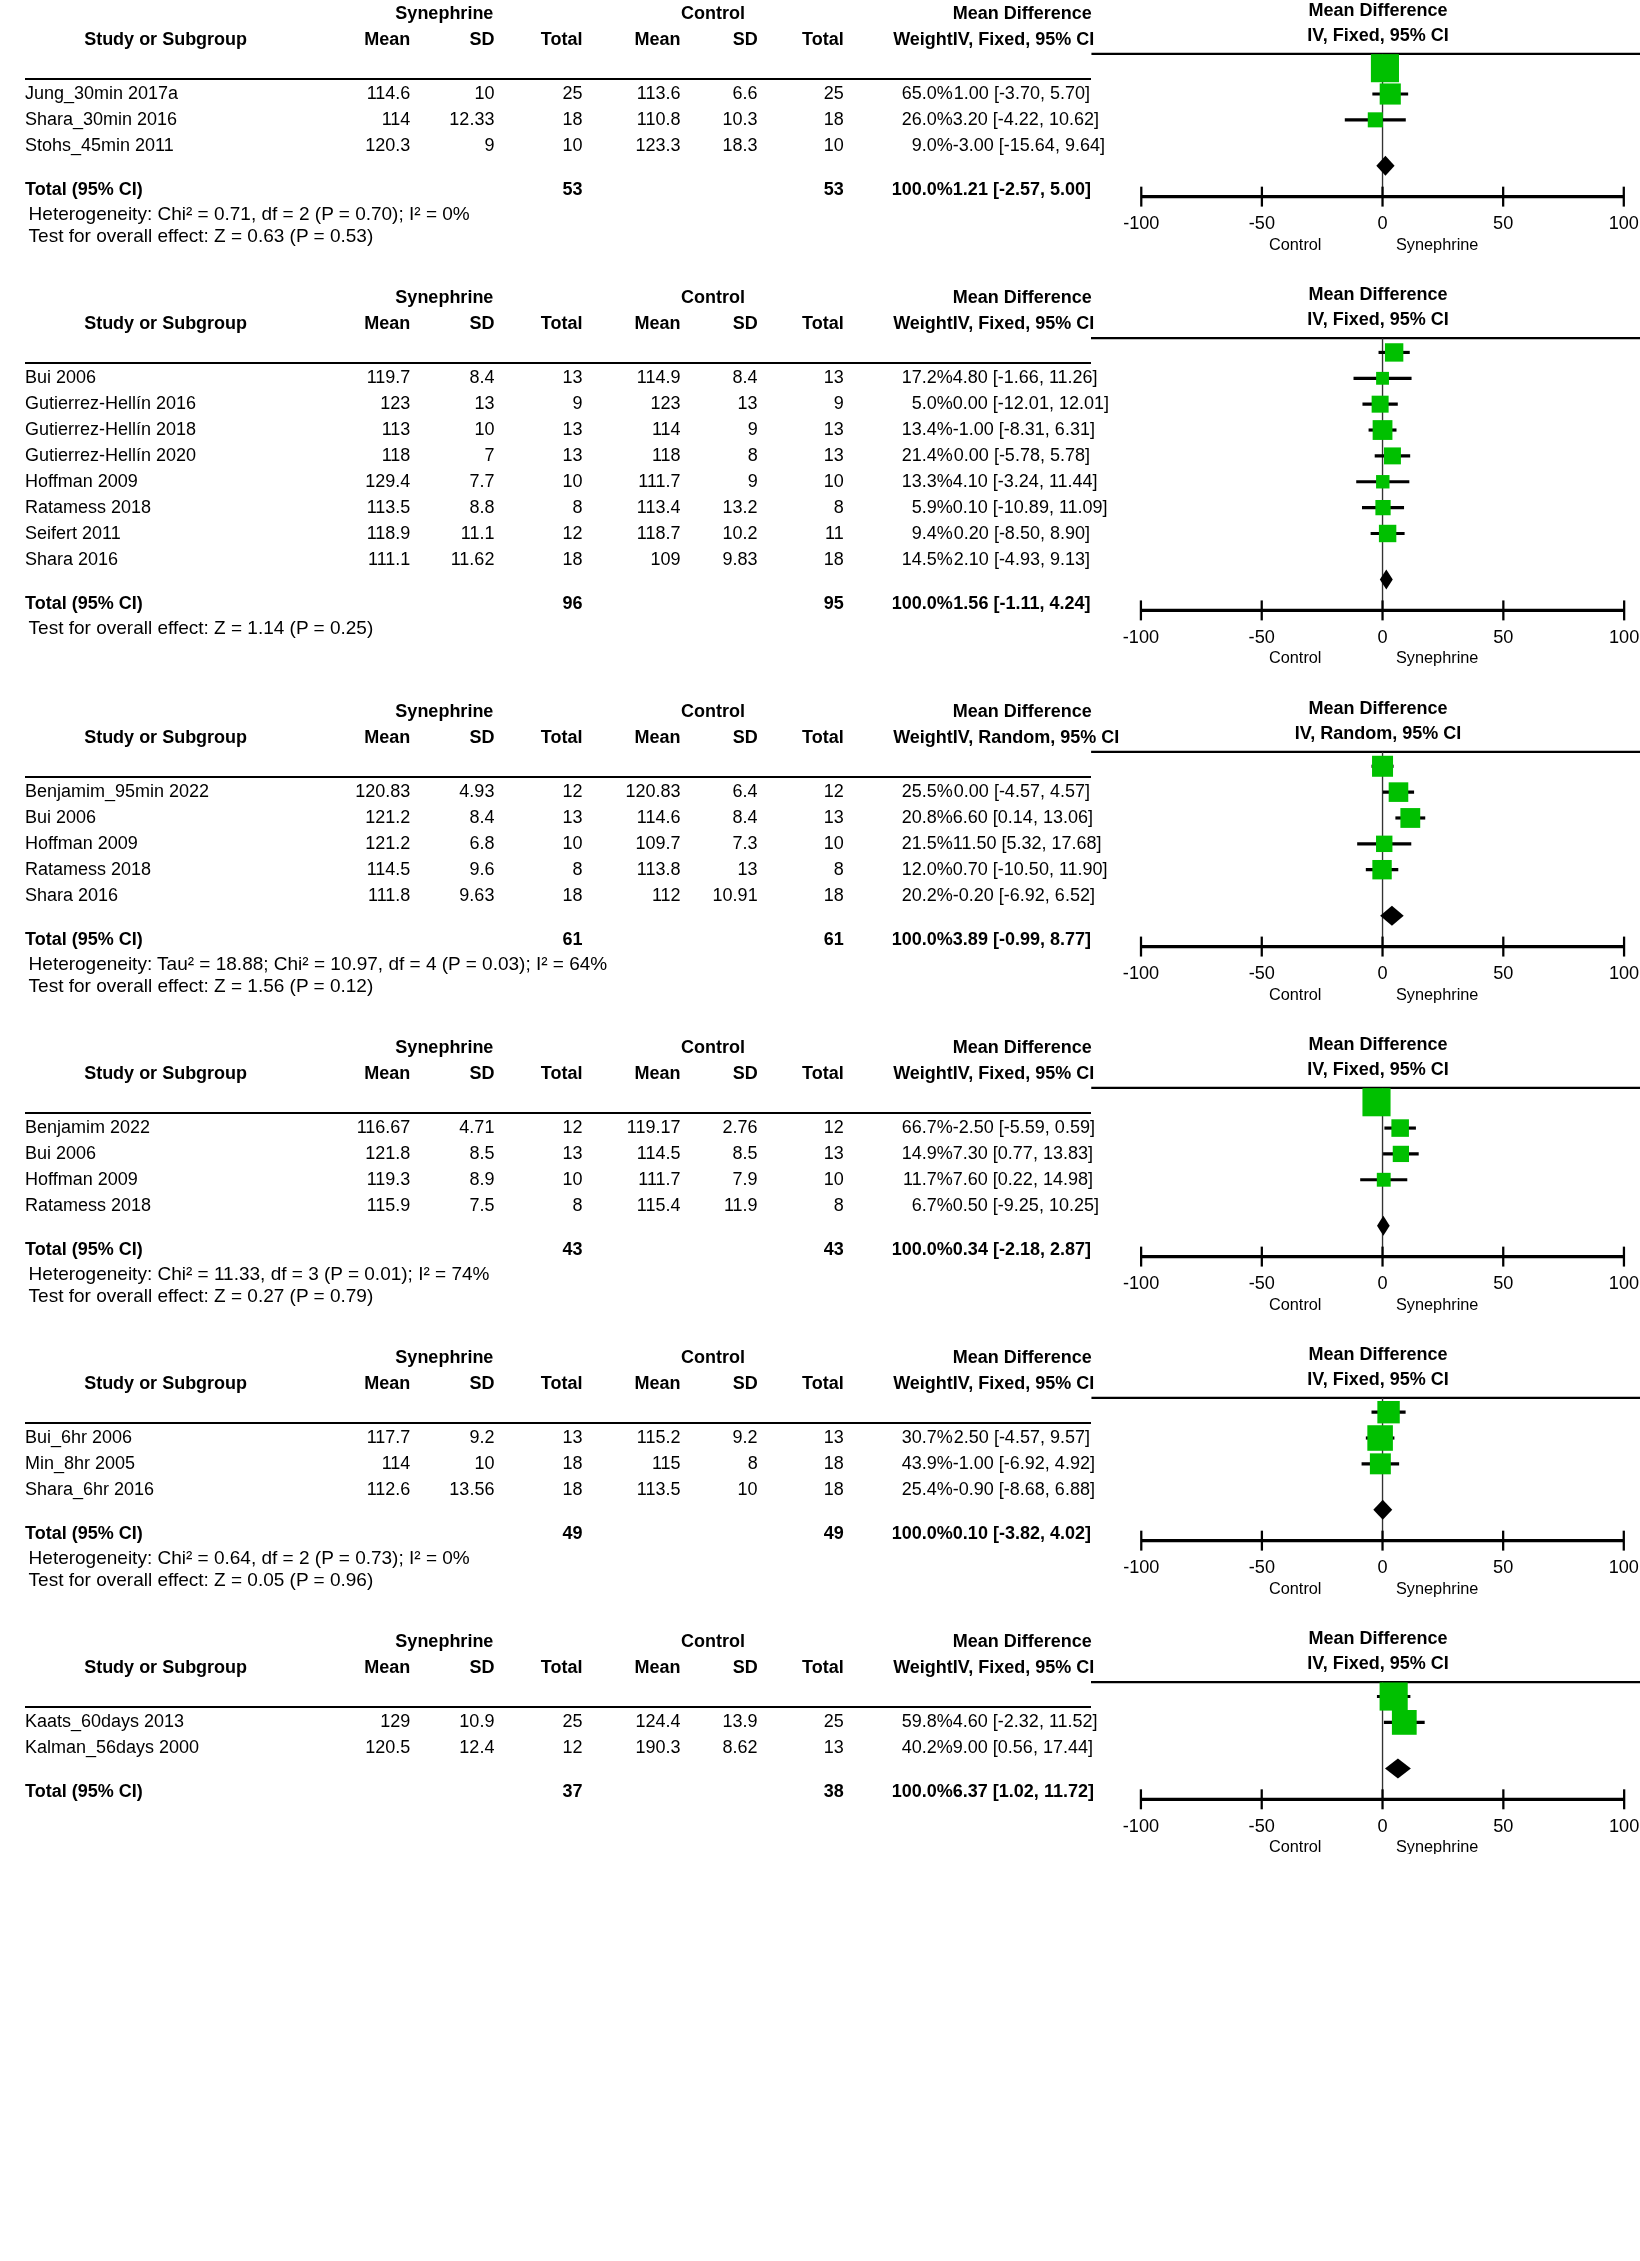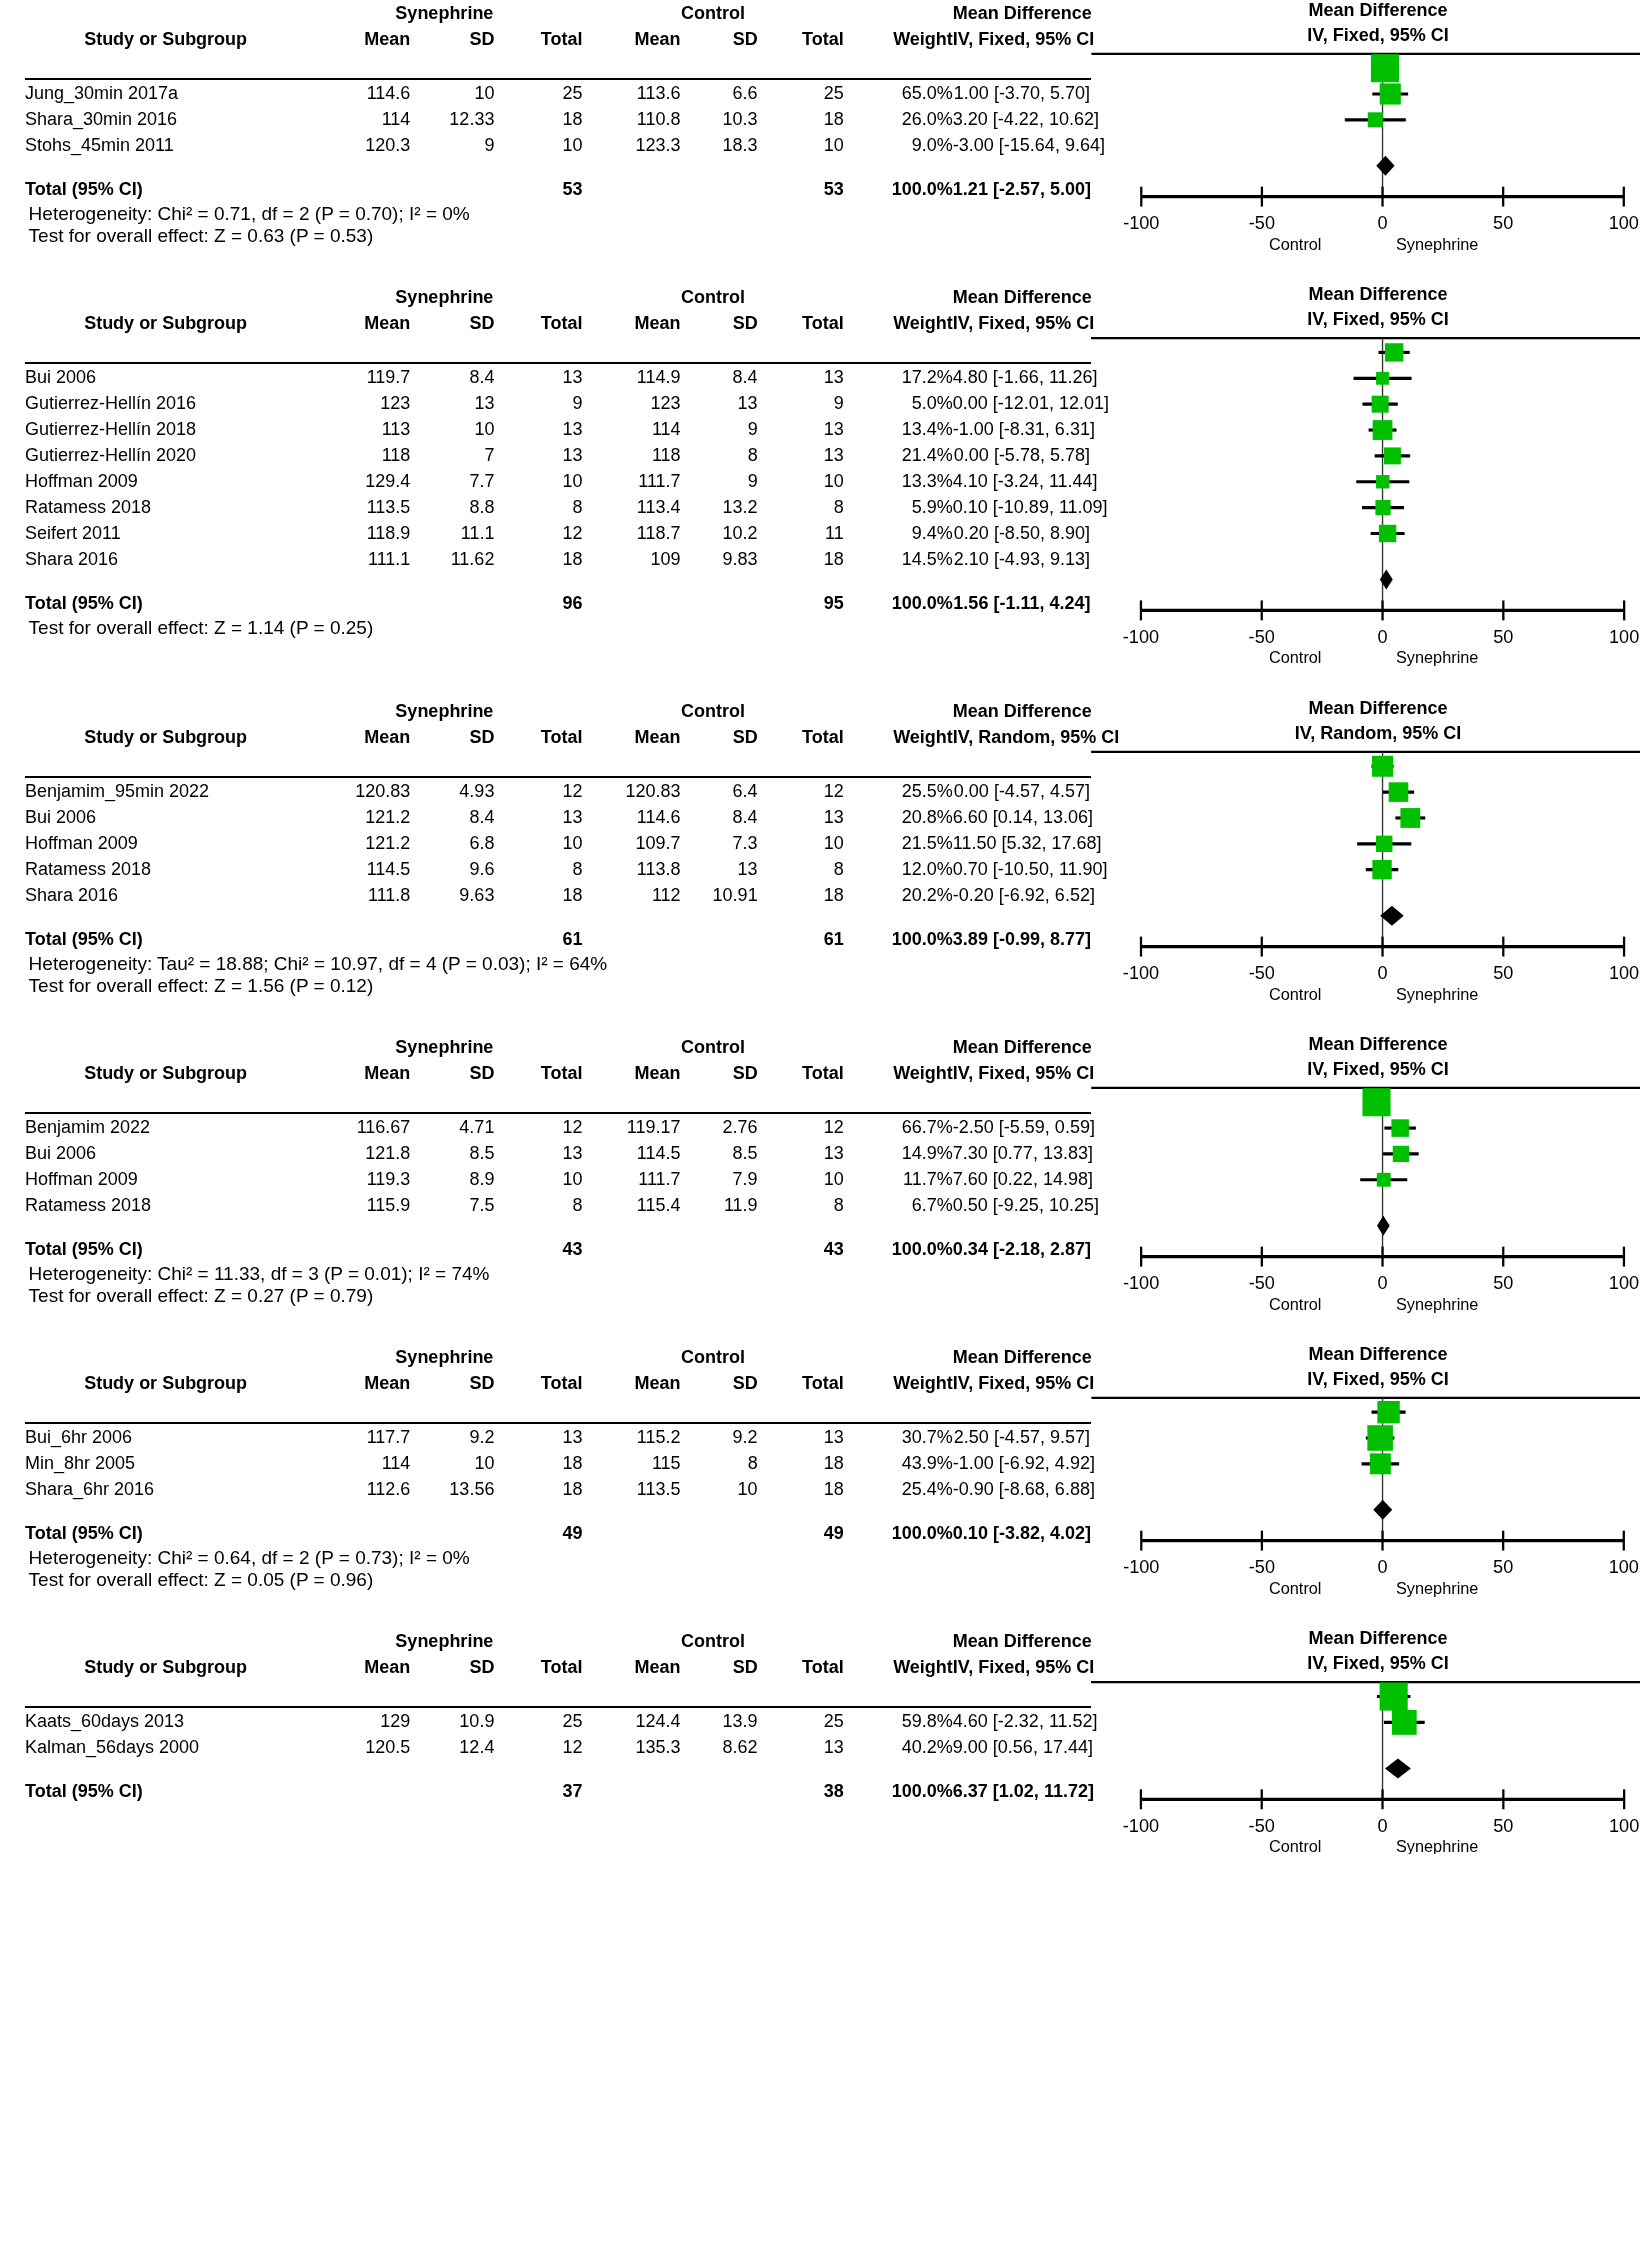--- a/index.html
+++ b/index.html
@@ -898,21 +898,21 @@
                 <td class="num">13.9</td>
                 <td class="num">25</td>
                 <td class="num">59.8%</td>
                 <td class="ci">4.60 [-2.32, 11.52]</td>
               </tr>
               <tr>
                 <td class="study">Kalman_56days 2000</td>
                 <td class="num">120.5</td>
                 <td class="num">12.4</td>
                 <td class="num">12</td>
-                <td class="num">135.3</td>
+                <td class="num">190.3</td>
                 <td class="num">8.62</td>
                 <td class="num">13</td>
                 <td class="num">40.2%</td>
                 <td class="ci">9.00 [0.56, 17.44]</td>
               </tr>
               <tr class="spacer">
                 <td colspan="9"></td>
               </tr>
               <tr class="totalrow">
                 <td class="study">Total (95% CI)</td>

